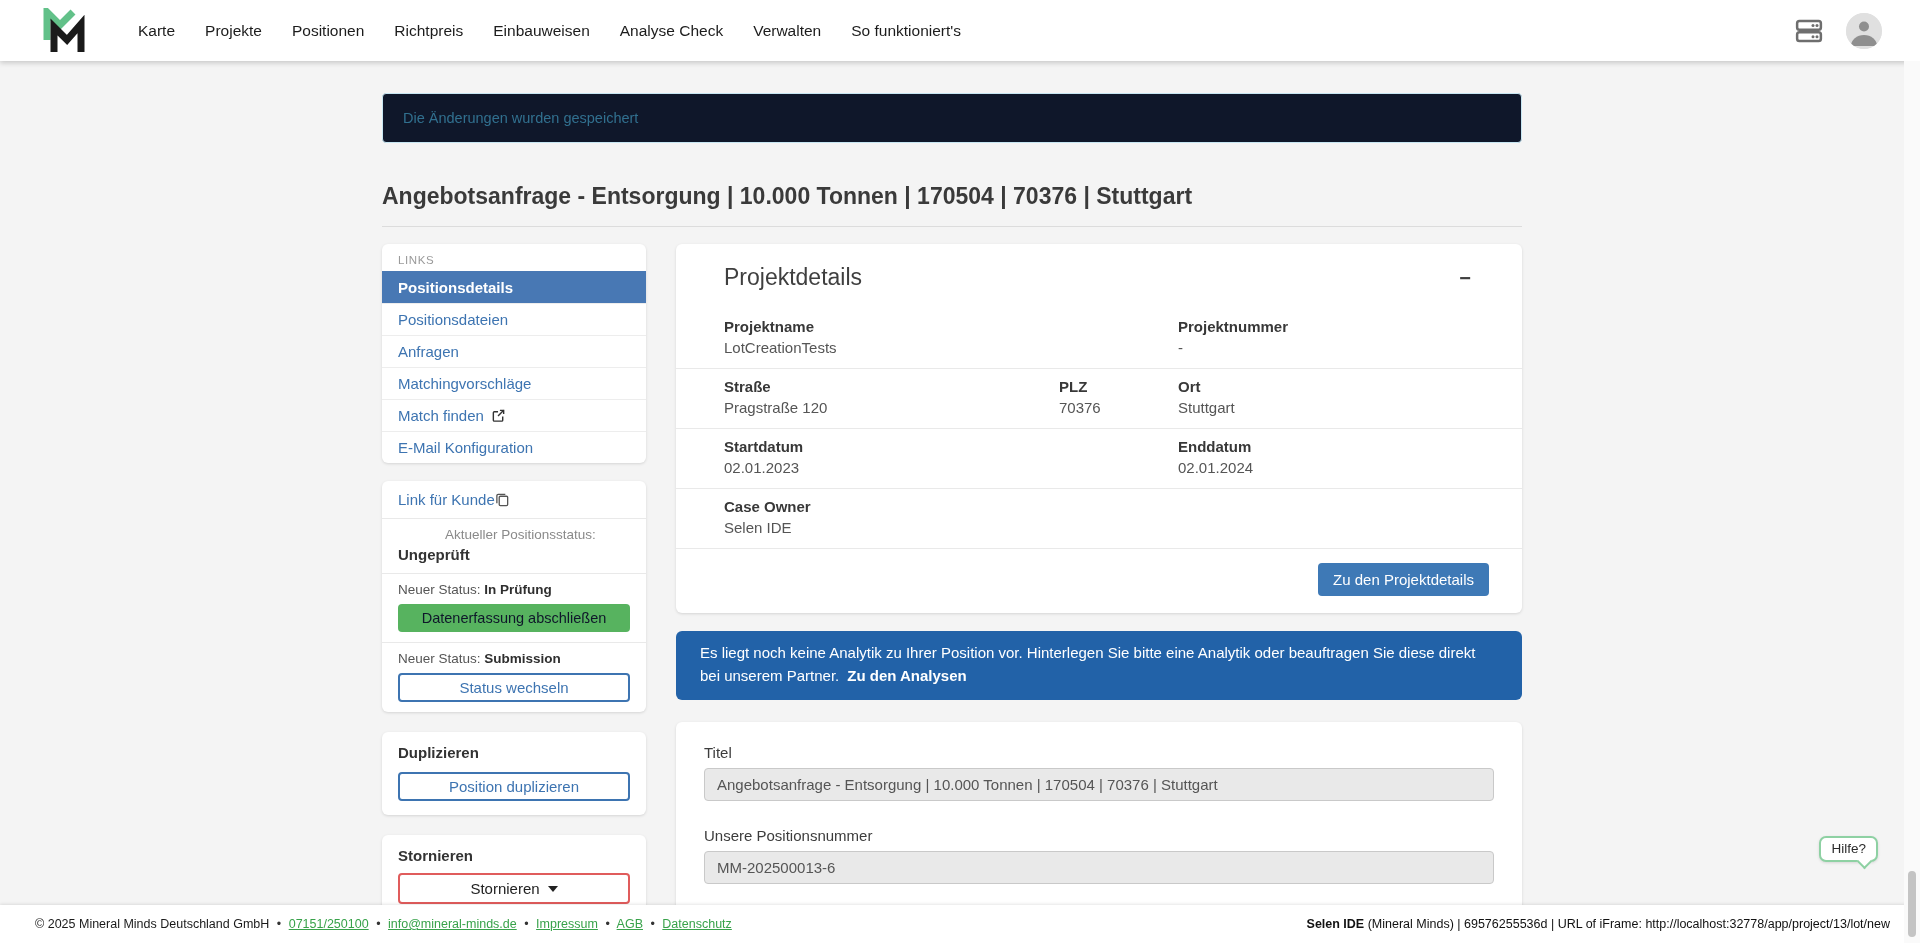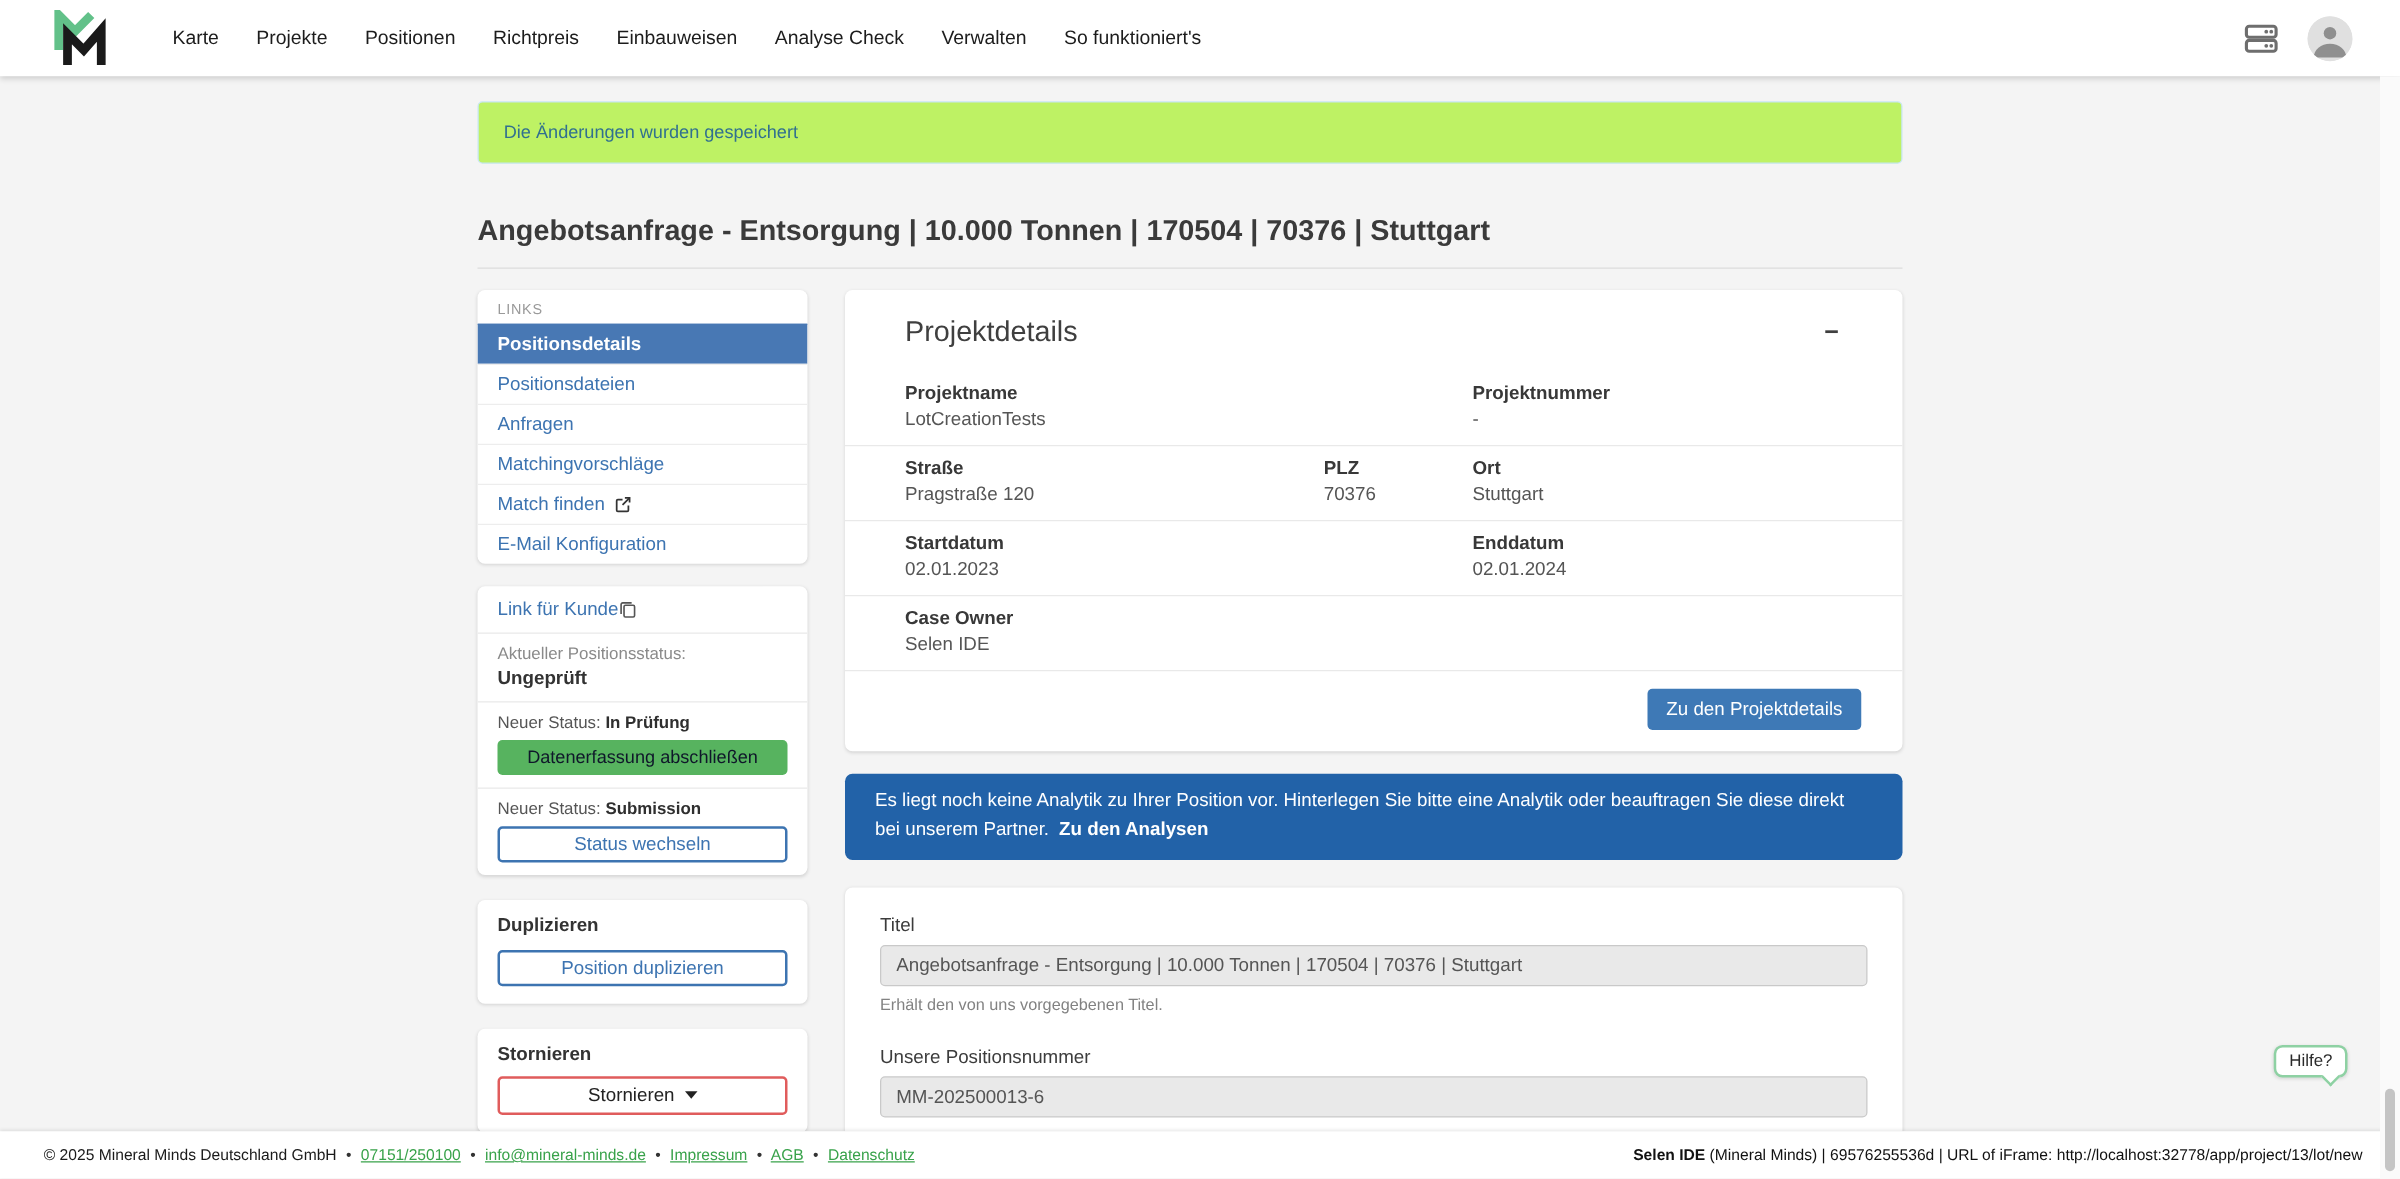--- a/index.html
+++ b/index.html
@@ -20,21 +20,21 @@
   .nav-item { font-size:15.5px; font-weight:500; color:#1c1c1c; text-decoration:none; cursor:pointer; white-space:nowrap; }
   .nav-right { margin-left:auto; margin-right:38px; display:flex; align-items:center; gap:22px; }
   .icon-btn { cursor:pointer; display:flex; align-items:center; }
   .avatar { width:36px; height:36px; border-radius:50%; background:#e0e0e0; overflow:hidden; cursor:pointer; }
 
   
   .content-viewport { position:absolute; top:61px; left:0; width:1904px; height:844px; overflow:hidden; }
   .container { width:1140px; margin:0 auto; }
 
   .alert {
-    margin-top:20px; background:#bef264; border:1px solid #c7e6f2; color:#31708f;
+    margin-top:32px; background:#0f172a; border:1px solid #c7e6f2; color:#31708f;
     border-radius:4px; padding:16px 20px; font-size:14.5px;
   }
   .page-title {
     margin:40px 0 0; font-size:23px; font-weight:bold; color:#3a3a3a;
     padding-bottom:16px; border-bottom:1px solid #dcdcdc;
   }
   .columns { display:flex; gap:30px; margin-top:17px; align-items:flex-start; }
 
   
   .card { background:#fff; border-radius:6px; box-shadow:0 1px 3px rgba(0,0,0,.13); }
@@ -48,21 +48,21 @@
     border-top:1px solid #ededed; cursor:pointer; display:flex; align-items:center; gap:7px;
     line-height:21px;
   }
   .link-item.active { background:#4878b4; color:#fff; border-top-color:#4878b4; font-weight:bold; }
   .links-card { overflow:hidden; }
 
   .status-card { margin-top:18px; overflow:hidden; }
   .customer-row { padding:10px 16px; display:flex; align-items:center; gap:0;
     font-size:15px; font-weight:500; color:#3d74b1; cursor:pointer; }
   .status-block { padding:8px 16px 10px; }
-  .status-label { font-size:13.5px; color:#8a8a8a; }
+  .status-label { font-size:13.5px; color:#8a8a8a;margin-left:47px; }
   .status-value { font-size:15px; font-weight:bold; color:#333; margin-top:4px; }
   .new-status { font-size:13.5px; color:#555; }
   .new-status b { color:#2f2f2f; }
   .btn { display:block; width:100%; border-radius:4px; cursor:pointer; font-family:inherit; }
   .btn-green { margin-top:7px; background:#57b35f; color:#0f172a; border:none; font-size:14.5px; padding:6px 0; }
   .btn-outline-blue { margin-top:7px; background:#fff; color:#3d74b1; border:2px solid #3d74b1; font-size:15px; font-weight:500; padding:4px 0; }
   .small-card { margin-top:20px; padding:12px 16px 14px; }
   .card-header { font-size:15px; font-weight:bold; color:#333; margin-bottom:9px; }
   .btn-outline-red { background:#fff; border:2px solid #e05c5c; color:#222; font-size:15px; padding:5px 0; }
   .caret { display:inline-block; margin-left:8px; vertical-align:2px;
@@ -308,21 +308,20 @@
         </section>
 
         <section class="banner">
           <span>Es liegt noch keine Analytik zu Ihrer Position vor. Hinterlegen Sie bitte eine Analytik oder beauftragen Sie diese direkt bei unserem Partner.</span><a class="banner-link">Zu den Analysen</a>
         </section>
 
         <section class="card form-card">
           <div class="field">
             <label>Titel</label>
             <input disabled="" value="Angebotsanfrage - Entsorgung | 10.000 Tonnen | 170504 | 70376 | Stuttgart" style="">
-            <div class="help">Erhält den von uns vorgegebenen Titel.</div>
           </div>
           <div class="field-row">
             <div class="field field-half">
               <label>Unsere Positionsnummer</label>
               <input disabled="" value="MM-202500013-6" style="">
               
             </div>
             <div class="field field-half">
               <label>Positionsnummer/-bezeichnung</label>
               <input value="ExampleID123" style="">

